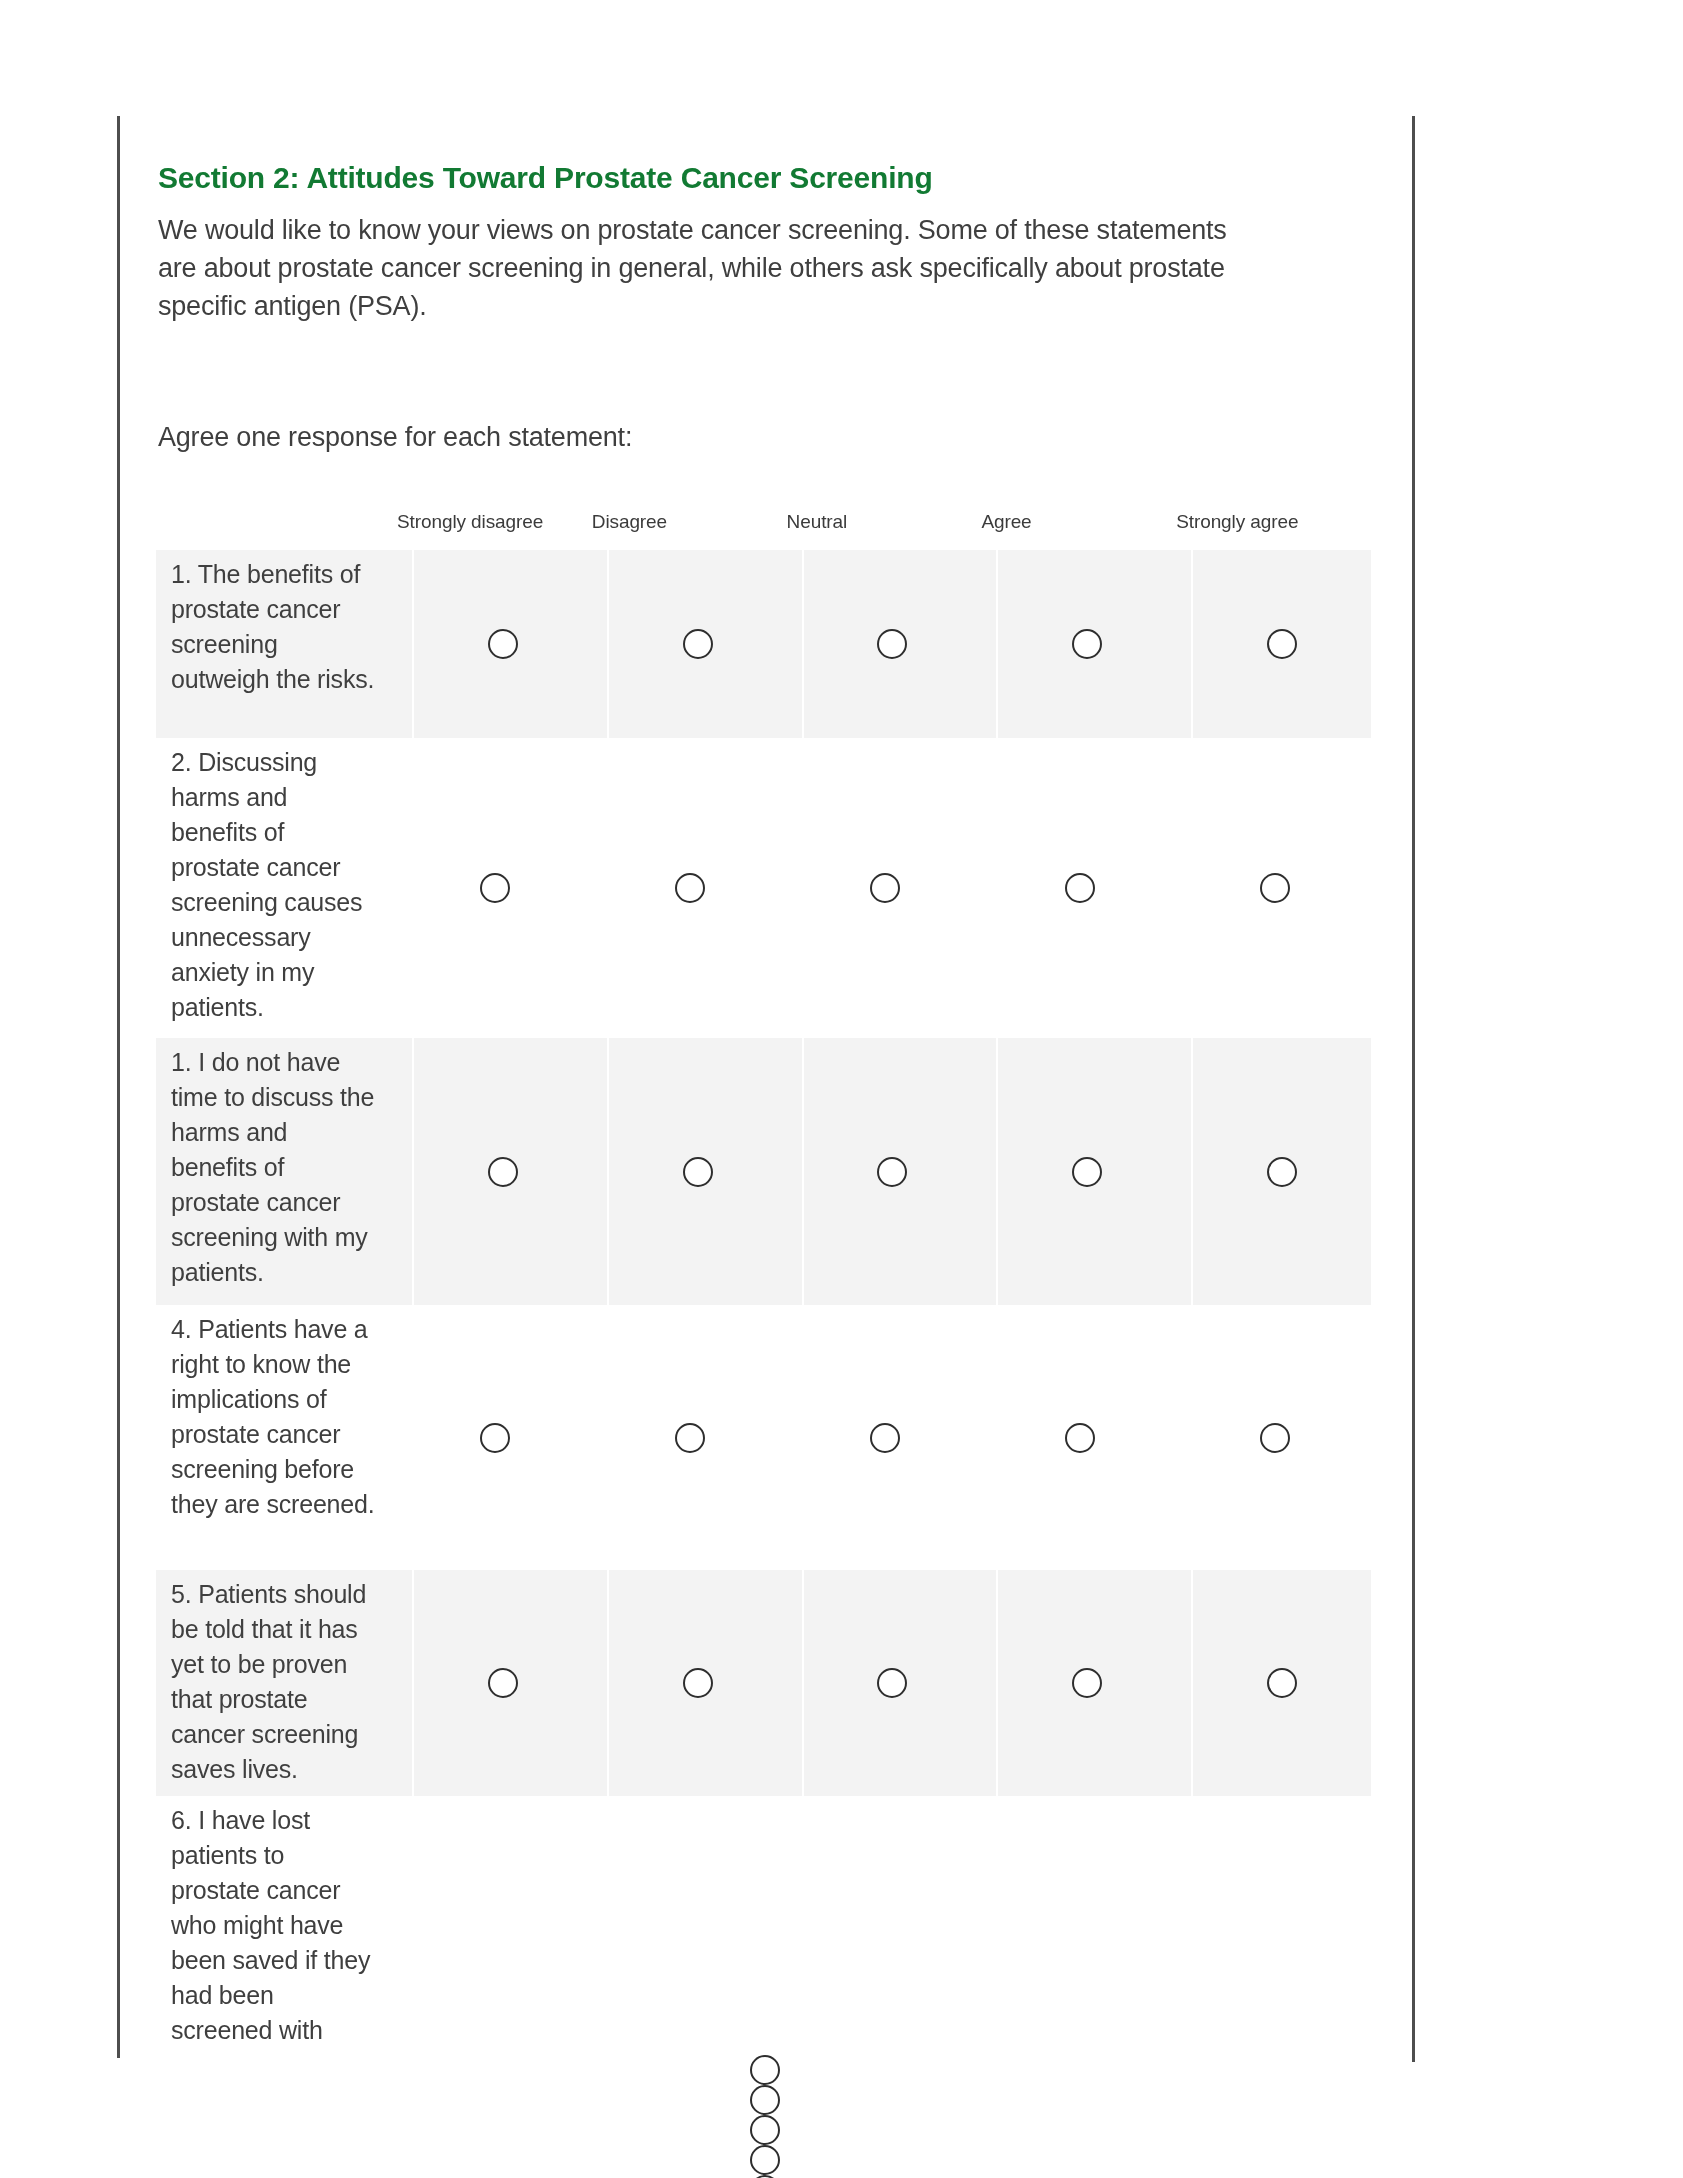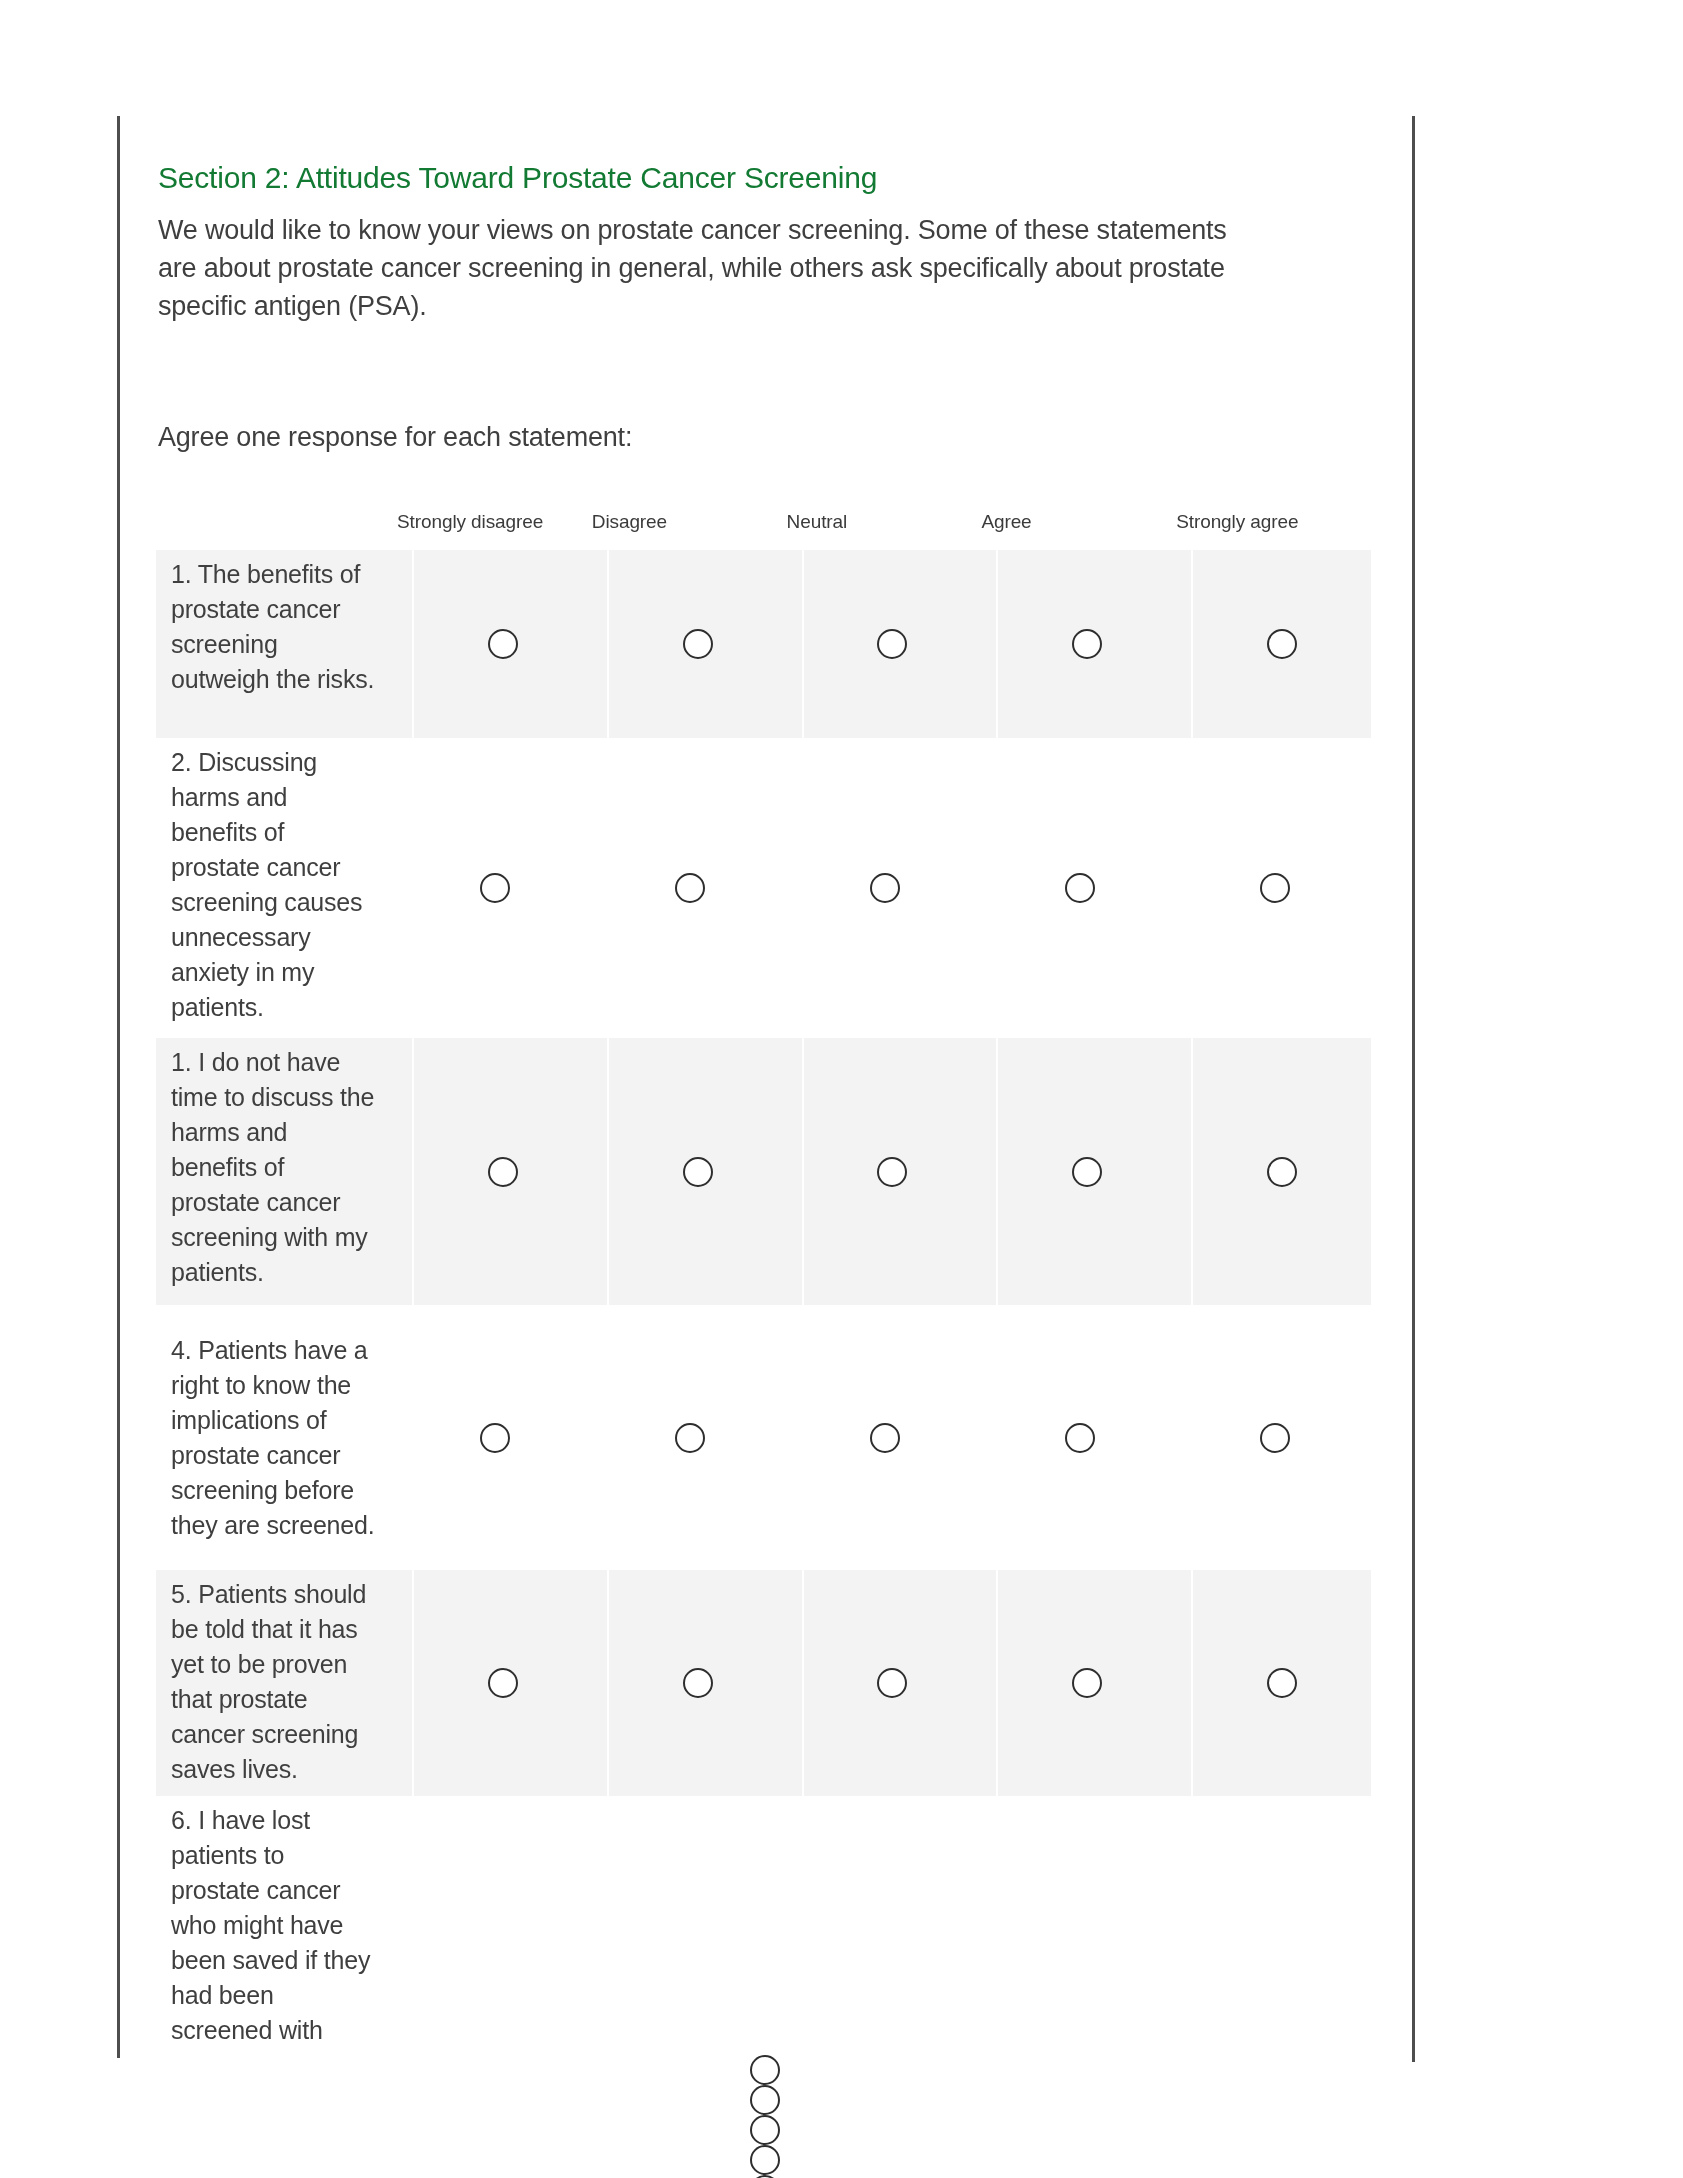--- a/index.html
+++ b/index.html
@@ -7,21 +7,21 @@
     width:1683px;height:2178px;position:relative;background:#ffffff;
     font-family:"Liberation Sans",sans-serif;color:var(--text,#3f3f3f);
     overflow:hidden;
   }
   .rule{position:absolute;width:3px;background:var(--rule,#4e4e4e);}
   .rule-left{left:117px;top:116px;height:1942px;}
   .rule-right{left:1412px;top:116px;height:1946px;}
   .content{position:absolute;left:158px;top:0;width:1218px;}
   .section-title{
     position:absolute;left:0;top:161px;margin:0;
-    font-size:30px;font-weight:400;letter-spacing:-0.2px;
+    font-size:30px;font-weight:700;letter-spacing:-0.2px;
     color:var(--green,#127a33);white-space:nowrap;
   }
   .section-intro{
     position:absolute;left:0;top:211px;margin:0;width:1084px;
     font-size:27px;line-height:38px;letter-spacing:-0.2px;
   }
   .matrix-instruction{
     position:absolute;left:0;top:422px;margin:0;
     font-size:27px;letter-spacing:-0.2px;
   }
@@ -30,21 +30,21 @@
   .header-spacer{width:241px;flex:none;}
   .header-cell{
     flex:1;text-align:left;font-size:19px;color:#3b3b3b;
     padding-top:11px;letter-spacing:-0.1px;
   }
   .mrow{display:flex;}
   .mrow.shaded{background:var(--shade,#f3f3f3);gap:15px;}
   .mrow:nth-child(1){min-height:188px;}
   .mrow:nth-child(2){min-height:300px;}
   .mrow:nth-child(3){min-height:267px;}
-  .mrow:nth-child(4){min-height:265px;align-items:center;}
+  .mrow:nth-child(4){min-height:265px;}
   .mrow:nth-child(5){min-height:226px;}
   .mrow:nth-child(6){min-height:272px;flex-direction:column;}
   .statement-cell{
     width:241px;flex:none;box-sizing:border-box;
     padding:7px 20px 7px 15px;
     font-size:25px;line-height:35px;letter-spacing:-0.2px;
   }
   .option-cell{
     flex:1;display:flex;align-items:center;justify-content:center;
     border-left:2px solid #ffffff;

